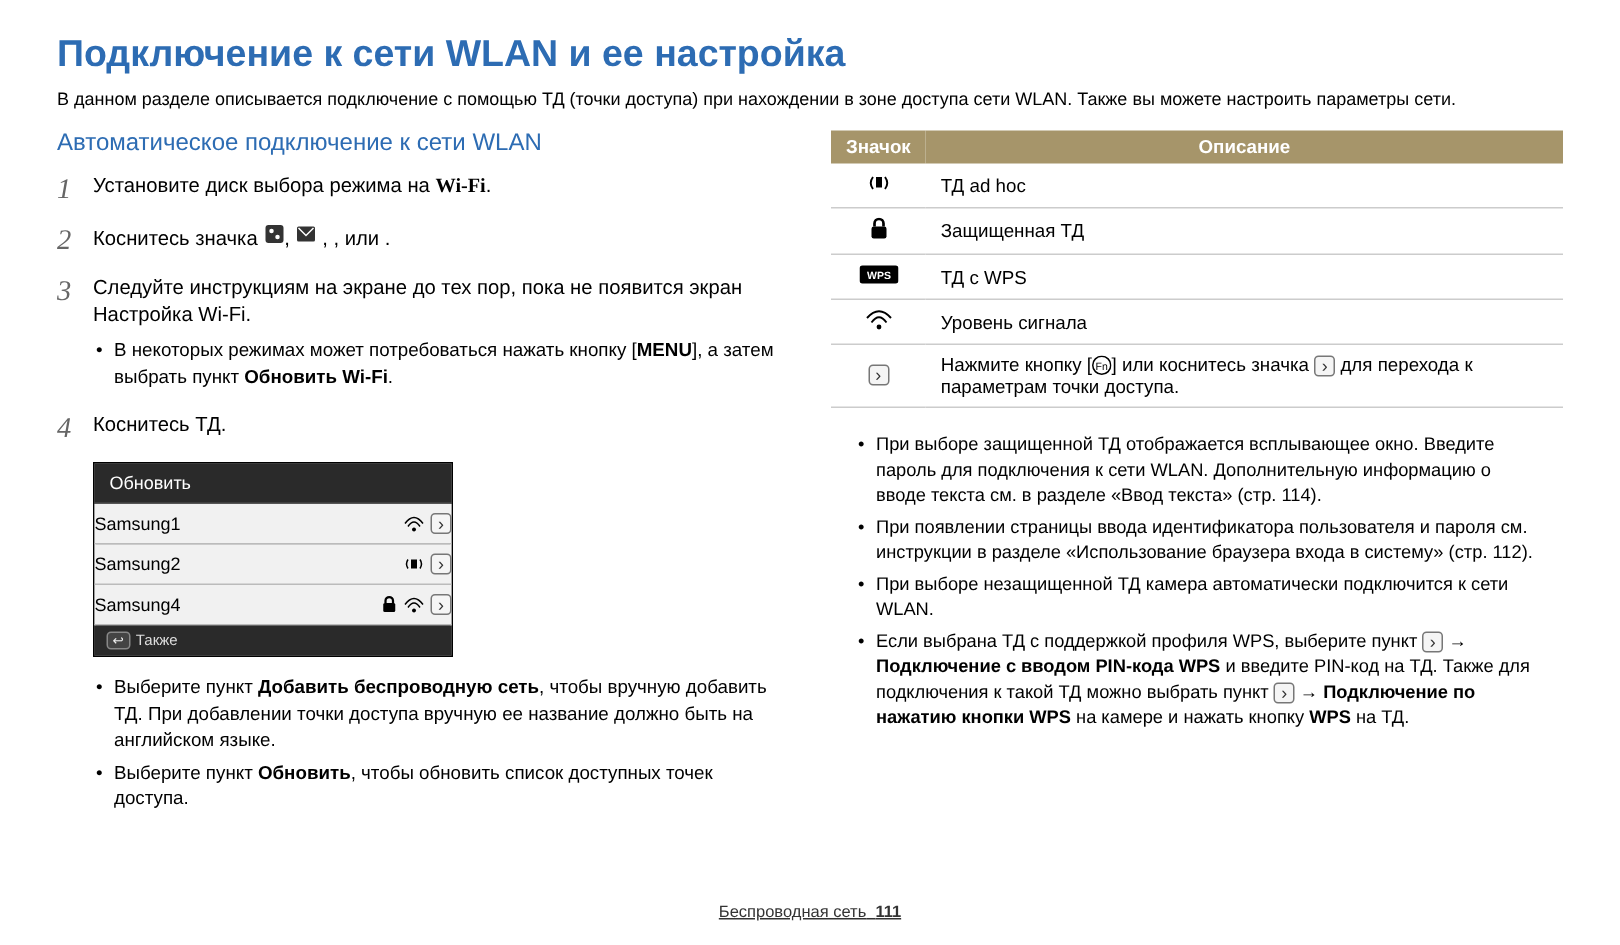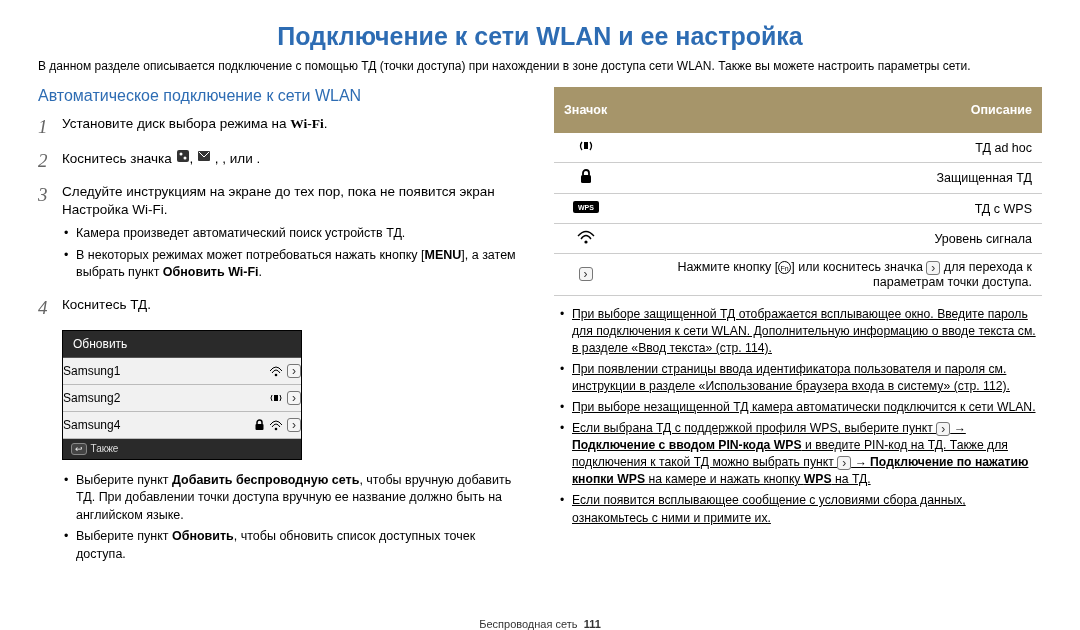--- a/index.html
+++ b/index.html
@@ -12,21 +12,20 @@
     width: 1080px;
     height: 630px;
     padding: 22px 38px 16px 38px;
     position: relative;
   }
   h1 {
     color: #2d6cb3;
     font-size: 25px;
     font-weight: bold;
     margin: 0 0 8px 0;
-    text-align: center;
   }
   .intro {
     font-size: 12px;
     margin-bottom: 14px;
   }
   .cols {
     display: flex;
     gap: 28px;
   }
   .col { flex: 1; }
@@ -118,42 +117,42 @@
   table.icon-table {
     width: 100%;
     border-collapse: collapse;
     margin-bottom: 10px;
     font-size: 12.5px;
   }
   table.icon-table th {
     background: #a6956a;
     color: #fff;
     font-weight: bold;
-    text-align: right;
-    padding: 16px 10px;
+    text-align: center;
+    padding: 4px 10px;
   }
   table.icon-table td {
     border-bottom: 1px solid #ccc;
     padding: 6px 10px;
     vertical-align: middle;
-    text-align: right;
   }
   table.icon-table td.icon-cell { width: 50px; text-align: center; }
 
-  .bullets { margin: 4px; padding: 0; text-decoration: underline; }
+  .bullets { margin: 16px; padding: 0; }
   .bullets li { font-size: 12.2px; }
 
   .footer {
     position: absolute;
-    bottom: 0;
+    bottom: 16px;
     left: 0;
     width: 100%;
     text-align: center;
     font-size: 11px;
     color: #333;
+    text-decoration: underline;
   }
   .footer .pg { font-weight: bold; }
 
   
   svg { display: block; }
   .chev {
     display: inline-flex;
     width: 14px; height: 14px;
     border: 1px solid #777;
     border-radius: 3px;
@@ -215,21 +214,20 @@
           </span>
         <span>,   ,   или   .</span>
       </div>
     </div>
 
     <div class="step">
       <div class="step-num">3</div>
       <div class="step-body">
         <span>Следуйте инструкциям на экране до тех пор, пока не появится экран Настройка Wi-Fi.</span>
         <ul class="sub-bullets">
-          <li>Камера произведет автоматический поиск устройств ТД.</li>
           <li>
             <span>В некоторых режимах может потребоваться нажать кнопку [</span><span class="menu-label">MENU</span><span>], а затем выбрать пункт </span><span class="bold">Обновить Wi-Fi</span><span>.</span>
           </li>
         </ul>
       </div>
     </div>
 
     <div class="step">
       <div class="step-num">4</div>
       <div class="step-body">Коснитесь ТД.</div>
@@ -355,20 +353,19 @@
     </tbody>
       </table>
 
     <ul class="bullets">
       <li>При выборе защищенной ТД отображается всплывающее окно. Введите пароль для подключения к сети WLAN. Дополнительную информацию о вводе текста см. в разделе «Ввод текста» (стр. 114).</li>
       <li>При появлении страницы ввода идентификатора пользователя и пароля см. инструкции в разделе «Использование браузера входа в систему» (стр. 112).</li>
       <li>При выборе незащищенной ТД камера автоматически подключится к сети WLAN.</li>
       <li>
         <span>Если выбрана ТД с поддержкой профиля WPS, выберите пункт </span><span class="chev" style="vertical-align:middle;"></span><span> → </span><span class="bold">Подключение с вводом PIN-кода WPS</span><span> и введите PIN-код на ТД. Также для подключения к такой ТД можно выбрать пункт </span><span class="chev" style="vertical-align:middle;"></span><span> → </span><span class="bold">Подключение по нажатию кнопки WPS</span><span> на камере и нажать кнопку </span><span class="bold">WPS</span><span> на ТД.</span>
       </li>
-      <li>Если появится всплывающее сообщение с условиями сбора данных, ознакомьтесь с ними и примите их.</li>
     </ul>
   </div>
 </div>
 
 <div class="footer">
   <span>Беспроводная сеть</span>&nbsp;&nbsp;<span class="pg">111</span>
 </div>
 
 </body></html>

